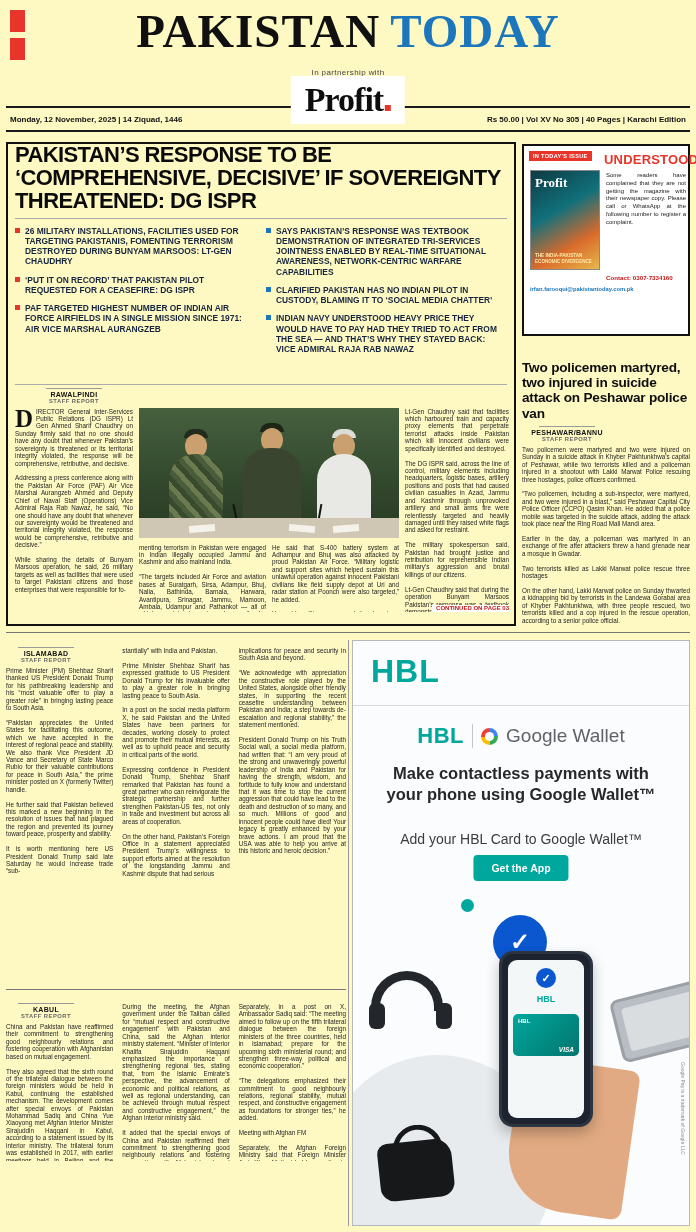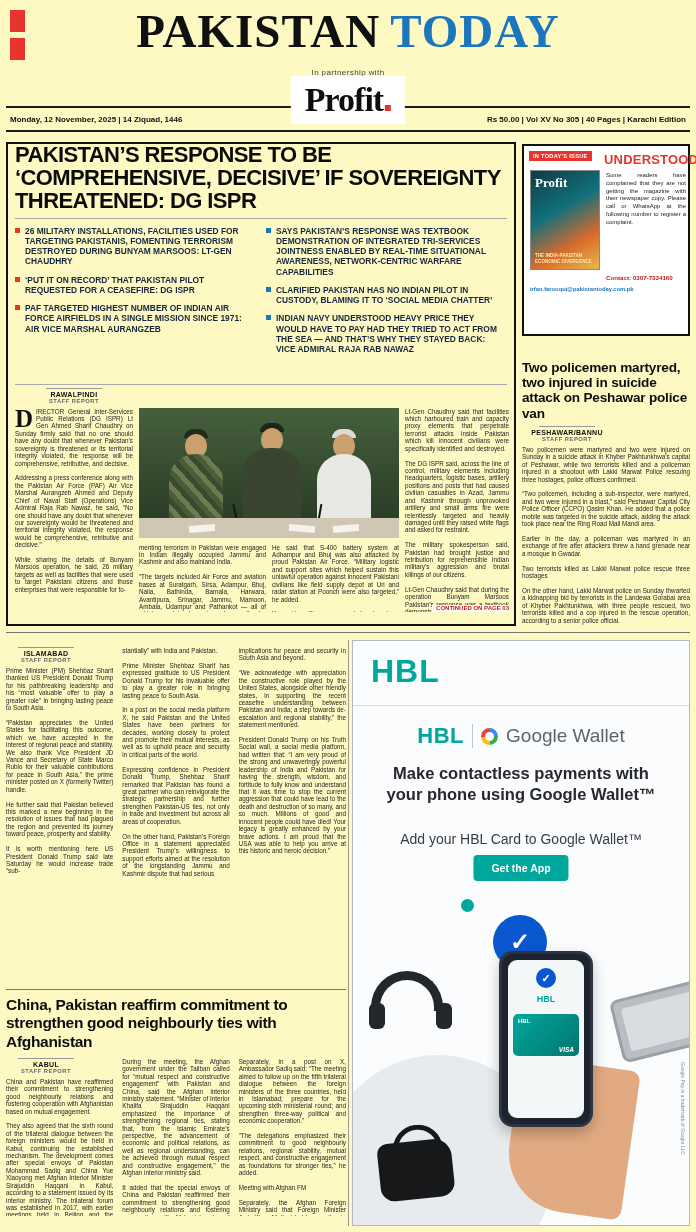--- a/index.html
+++ b/index.html
@@ -403,21 +403,20 @@
 On the other hand, Pakistan’s Foreign Office in a statement appreciated President Trump’s willingness to support efforts aimed at the resolution of the longstanding Jammu and Kashmir dispute that had serious</div>
       <div class="scol coltext">implications for peace and security in South Asia and beyond.
 
 “We acknowledge with appreciation the constructive role played by the United States, alongside other friendly states, in supporting the recent ceasefire understanding between Pakistan and India; a step towards de-escalation and regional stability,” the statement mentioned.
 
 President Donald Trump on his Truth Social wall, a social media platform, had written that: “I am very proud of the strong and unwaveringly powerful leadership of India and Pakistan for having the strength, wisdom, and fortitude to fully know and understand that it was time to stop the current aggression that could have lead to the death and destruction of so many, and so much. Millions of good and innocent people could have died! Your legacy is greatly enhanced by your brave actions. I am proud that the USA was able to help you arrive at this historic and heroic decision.”</div>
     </div>
   </section>
 
   <section class="china-story">
-    <h2 class="sec-headline">China, Pakistan reaffirm commitment to strengthen good neighbourly ties with Afghanistan</h2>
     <div class="story-cols">
       <div class="scol">
         <div class="byline-block">
           <div class="byline-rule"></div>
           <div class="dateline">KABUL</div>
           <div class="staff">STAFF REPORT</div>
         </div>
         <div class="coltext">China and Pakistan have reaffirmed their commitment to strengthening good neighbourly relations and fostering cooperation with Afghanistan based on mutual engagement.
 
 They also agreed that the sixth round of the trilateral dialogue between the foreign ministers would be held in Kabul, continuing the established mechanism. The development comes after special envoys of Pakistan Mohammad Sadiq and China Yue Xiaoyong met Afghan Interior Minister Sirajuddin Haqqani in Kabul, according to a statement issued by its interior ministry. The trilateral forum was established in 2017, with earlier meetings held in Beijing and the Afghan capital.

